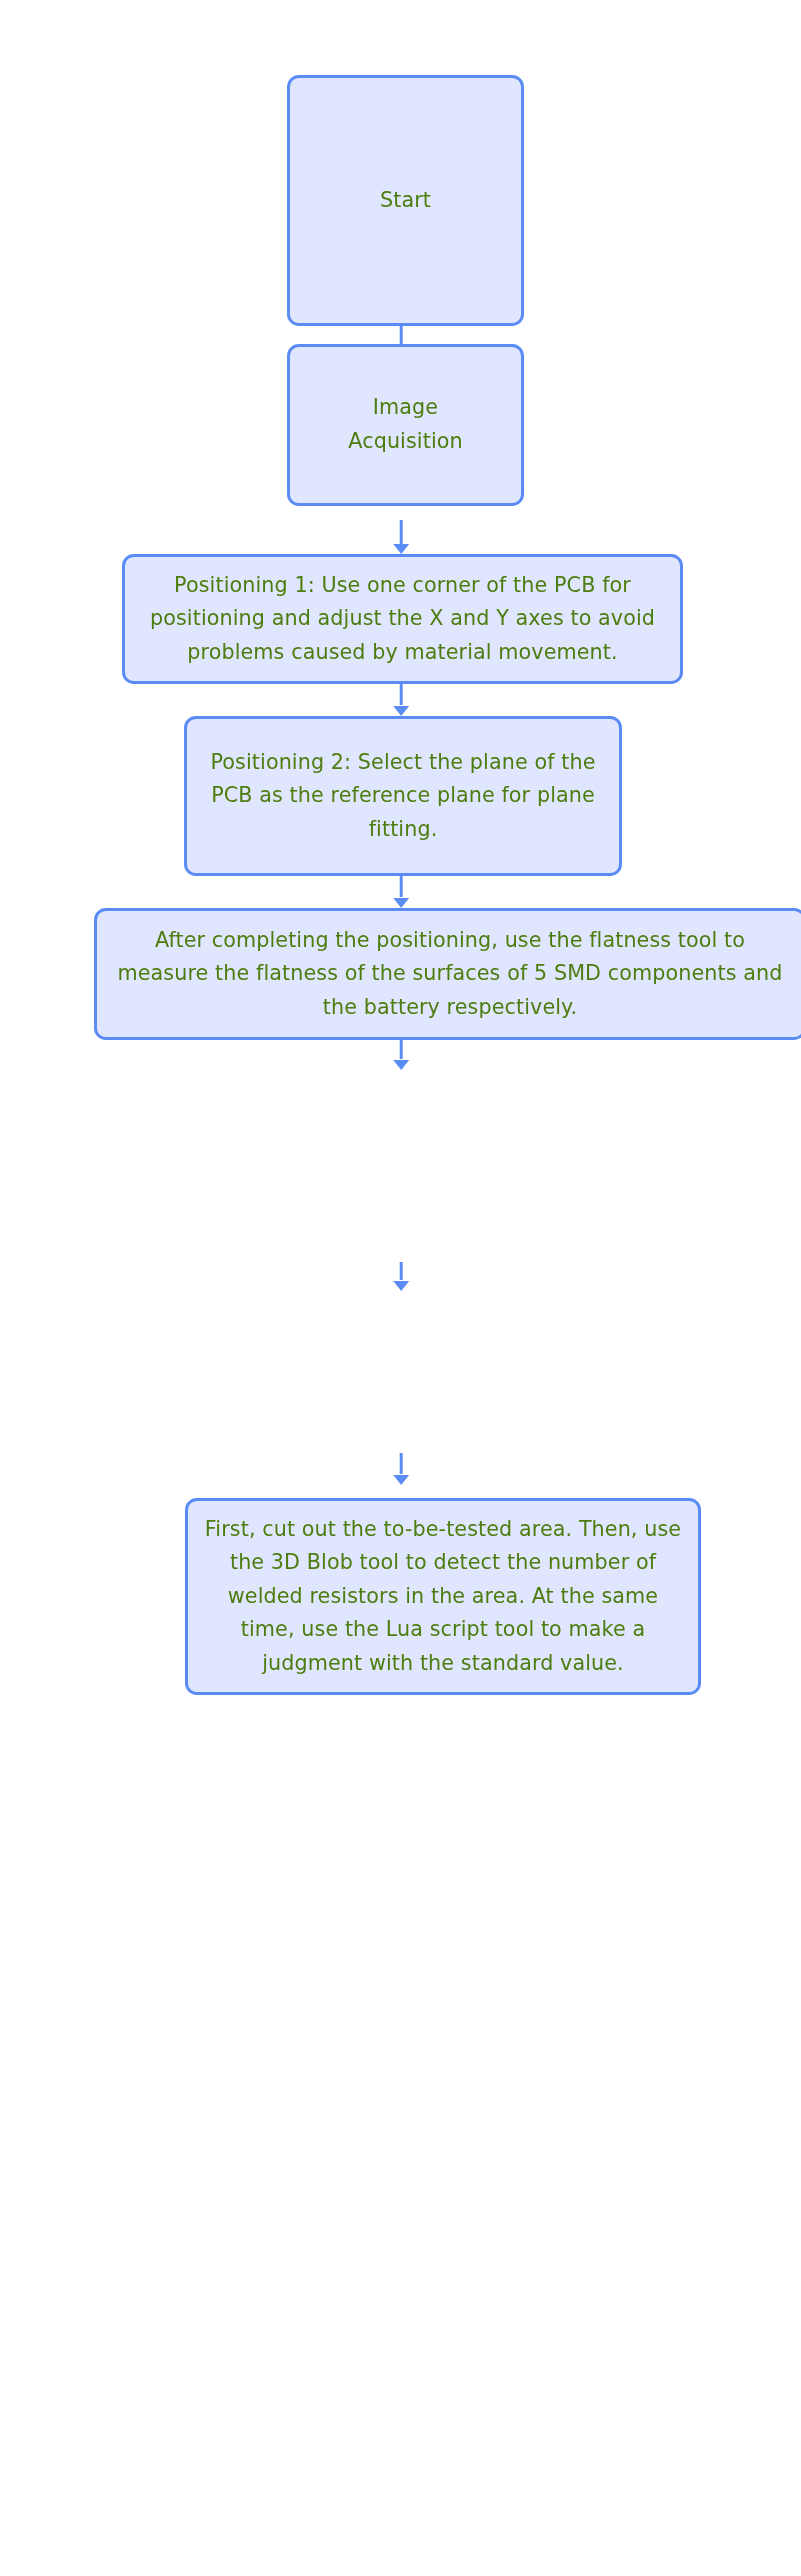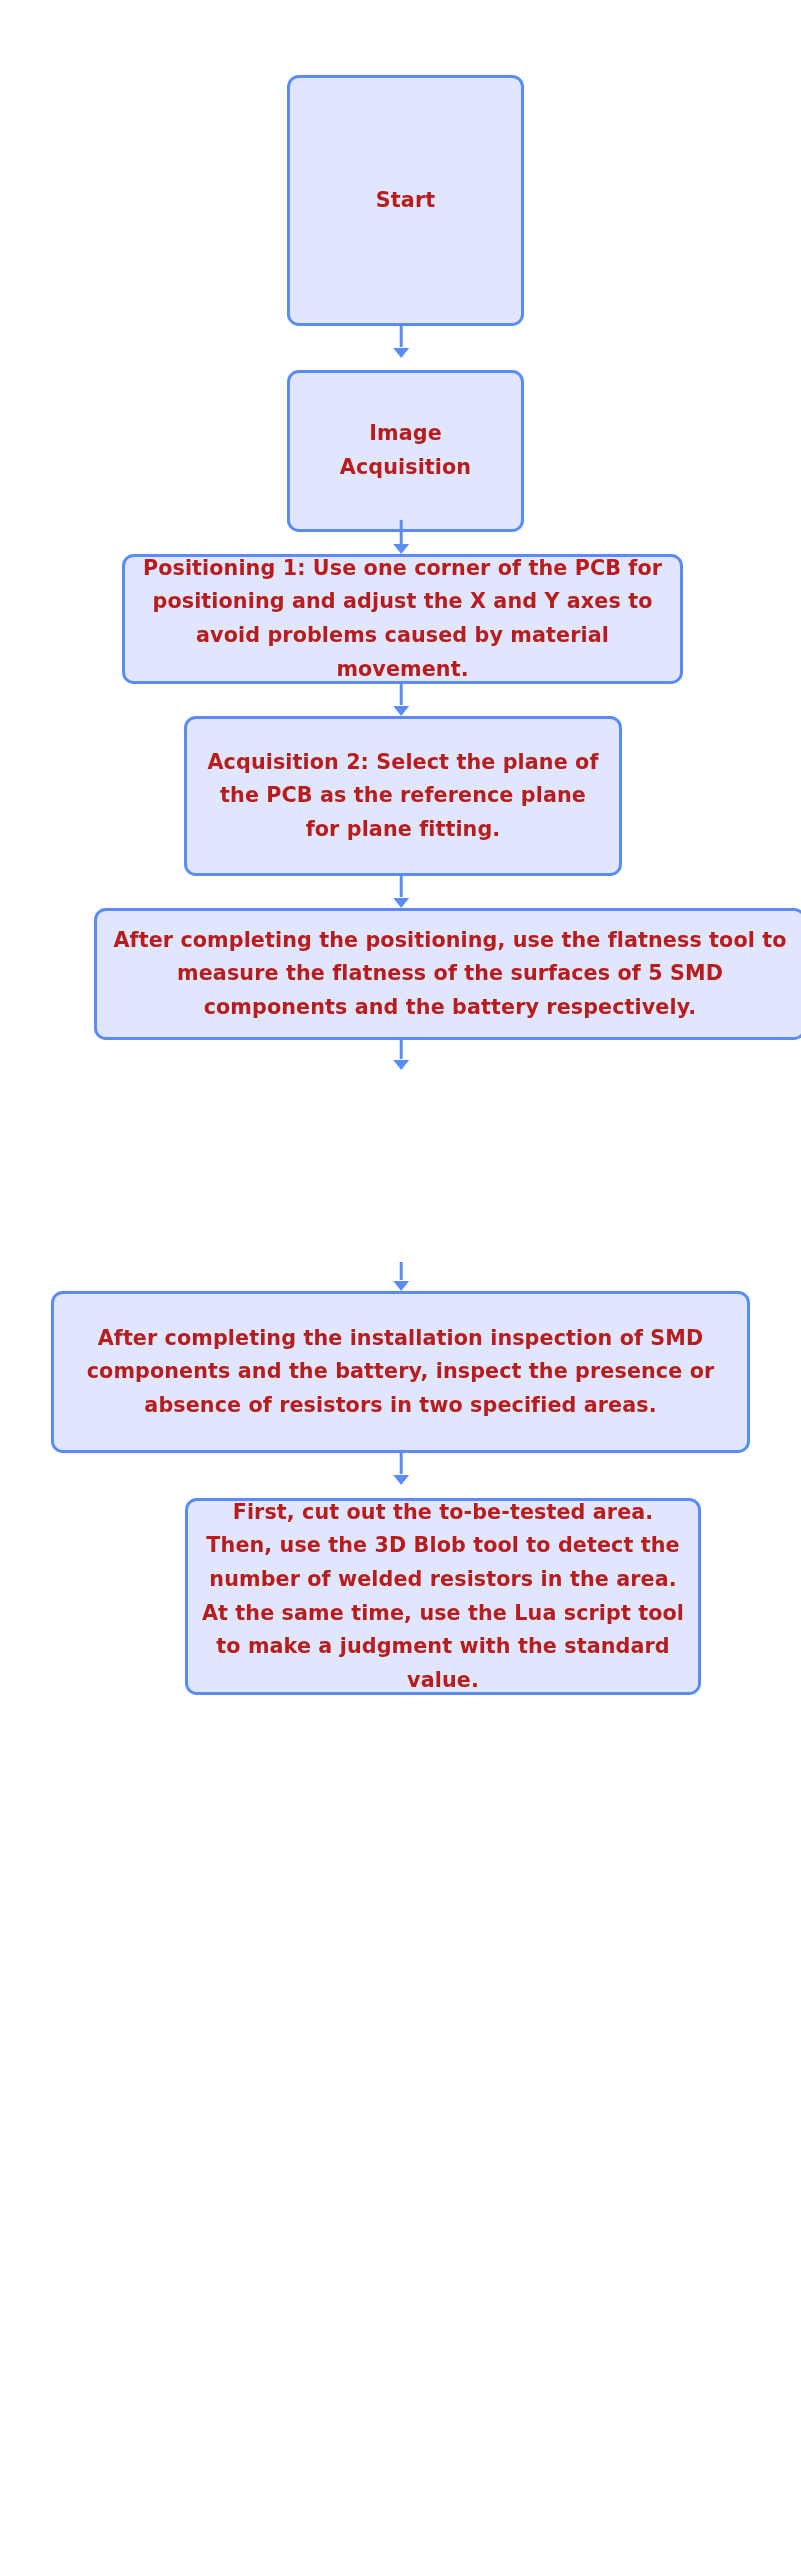--- a/index.html
+++ b/index.html
@@ -24,37 +24,36 @@
   .node {
     position: absolute;
     box-sizing: border-box;
     background: #dfe6fd;
     border: 3px solid #5b8cf5;
     border-radius: 11.8px;
     display: flex;
     align-items: center;
     justify-content: center;
     text-align: center;
-    color: #b91c1c;
+    color: #4d7c0f;
     font-size: 20.7px;
     line-height: 1.62;
     letter-spacing: 0.1px;
     padding: 5.9px 13.8px;
-    font-weight: bold;
     -webkit-font-smoothing: antialiased;
   }
   .node .node-text {
     display: block;
     width: 100%;
     white-space: pre-line;
   }
 
   
   .n1 { left: 287px;  top: 75px;   width: 237px; height: 251px; }
-  .n2 { left: 287px;  top: 370px;  width: 237px; height: 162px; }
+  .n2 { left: 287px;  top: 344px;  width: 237px; height: 162px; }
   .n3 { left: 122px;  top: 554px;  width: 561px; height: 130px; }
   .n4 { left: 184px;  top: 716px;  width: 438px; height: 160px; }
   .n5 { left:  94px;  top: 908px;  width: 712px; height: 132px; }
   .n6 { left:  61px;  top: 1069px; width: 682px; height: 193px; }
   .n7 { left:  51px;  top: 1291px; width: 699px; height: 162px; }
   .n8 { left: 146px;  top: 1498px; width: 516px; height: 197px; margin-left: 39px; }
 
   
   .arrow {
     position: absolute;
@@ -117,21 +116,21 @@
   <div class="node n3">
     <span class="node-text">Positioning 1: Use one corner of the PCB for positioning and adjust the X and Y axes to avoid problems caused by material movement.</span>
   </div>
 
   <div class="arrow a3">
     <span class="shaft" style="height:20.7px;"></span>
     <span class="head"></span>
   </div>
 
   <div class="node n4">
-    <span class="node-text">Acquisition 2: Select the plane of the PCB as the reference plane for plane fitting.</span>
+    <span class="node-text">Positioning 2: Select the plane of the PCB as the reference plane for plane fitting.</span>
   </div>
 
   <div class="arrow a4">
     <span class="shaft" style="height:21.7px;"></span>
     <span class="head"></span>
   </div>
 
   <div class="node n5">
     <span class="node-text">After completing the positioning, use the flatness tool to measure the flatness of the surfaces of 5 SMD components and the battery respectively.</span>
   </div>
@@ -140,23 +139,20 @@
     <span class="shaft" style="height:18.7px;"></span>
     <span class="head"></span>
   </div>
 
 
   <div class="arrow a6">
     <span class="shaft" style="height:17.7px;"></span>
     <span class="head"></span>
   </div>
 
-  <div class="node n7">
-    <span class="node-text">After completing the installation inspection of SMD components and the battery, inspect the presence or absence of resistors in two specified areas.</span>
-  </div>
 
   <div class="arrow a7">
     <span class="shaft" style="height:20.7px;"></span>
     <span class="head"></span>
   </div>
 
   <div class="node n8">
     <span class="node-text">First, cut out the to-be-tested area. Then, use the 3D Blob tool to detect the number of welded resistors in the area. At the same time, use the Lua script tool to make a judgment with the standard value.</span>
   </div>
 

